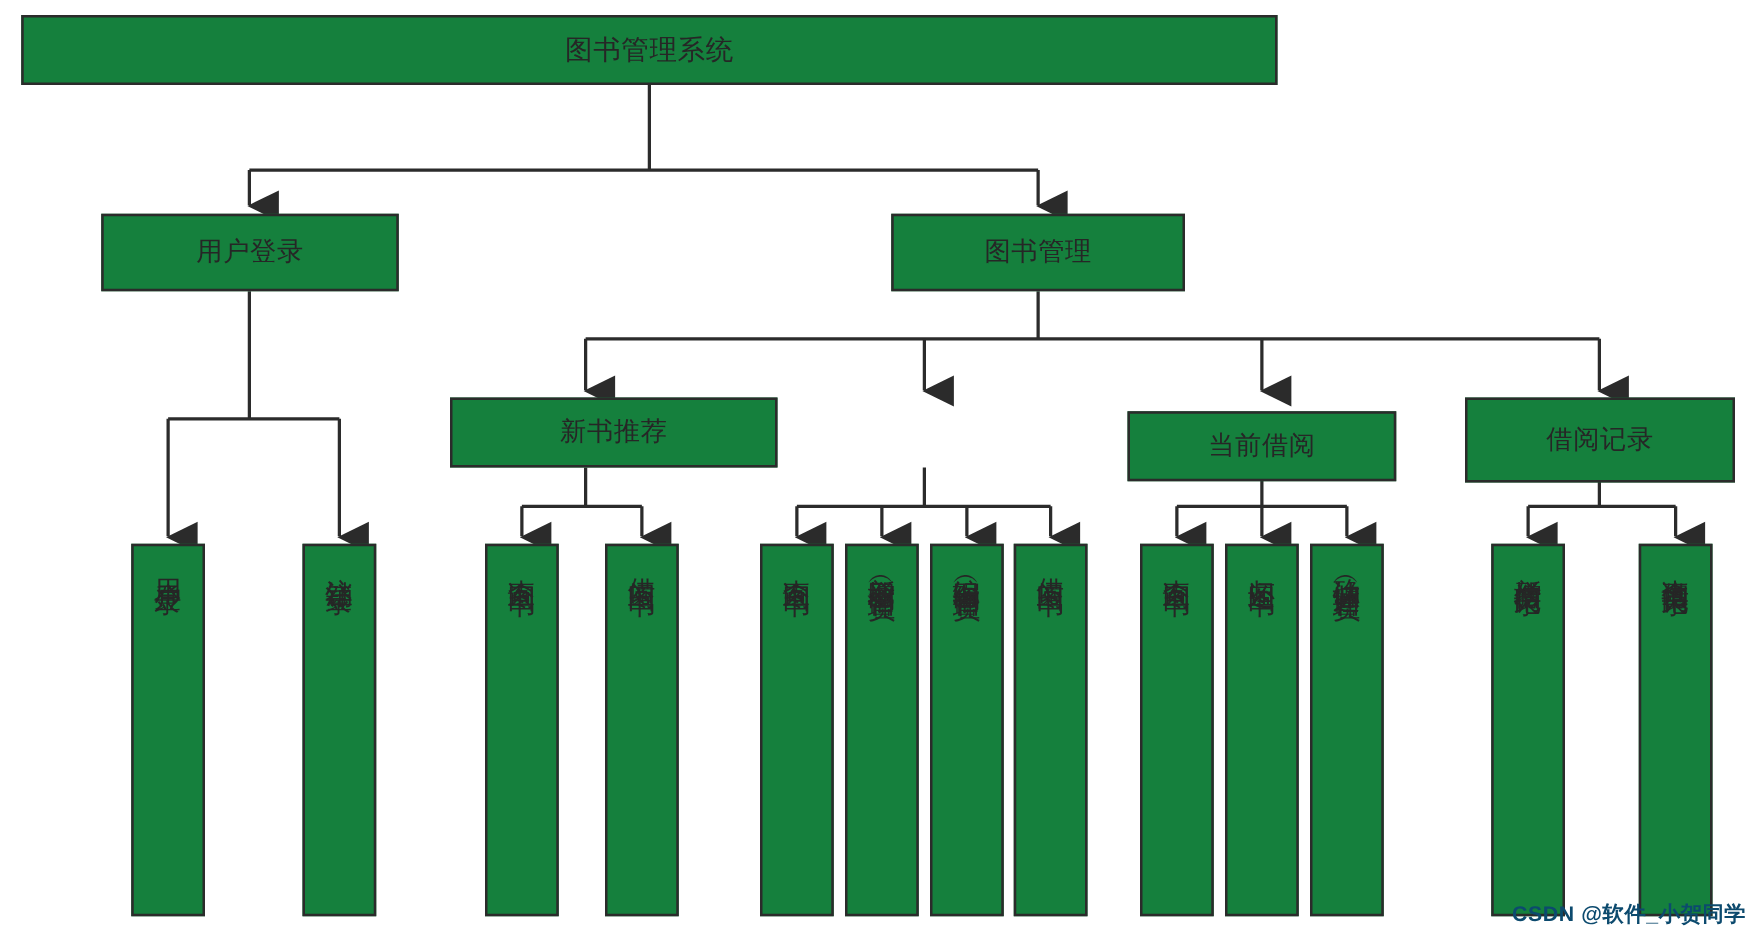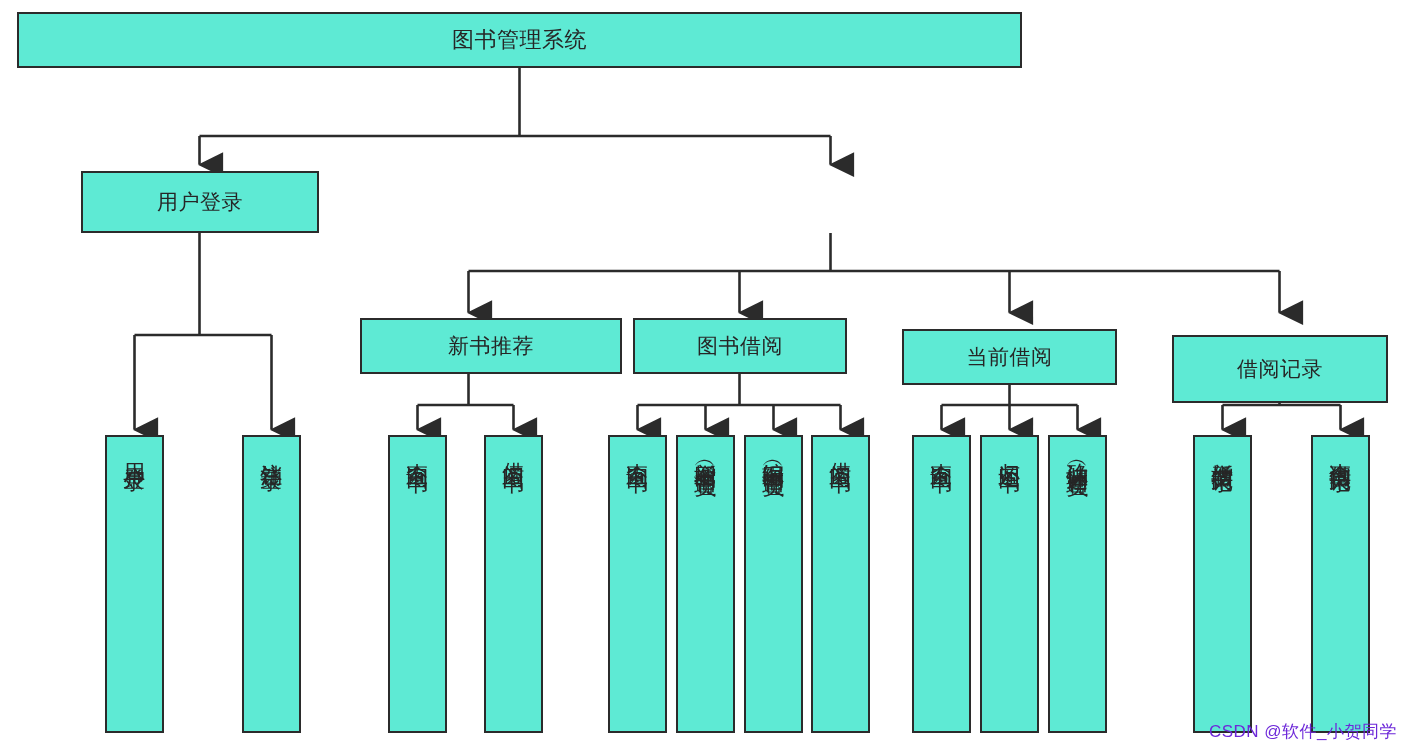--- a/index.html
+++ b/index.html
@@ -22,21 +22,21 @@
     left: 0;
     top: 0;
     width: 1405px;
     height: 747px;
     pointer-events: none;
   }
   .node {
     position: absolute;
     box-sizing: border-box;
     border: 2px solid #2b2b2b;
-    background: #5eead4;
+    background: #15803d;
     display: flex;
     align-items: center;
     justify-content: center;
     color: #1a1a1a;
   }
   .node-label {
     display: block;
     text-align: center;
     line-height: 1.18;
     letter-spacing: 0.5px;
@@ -65,23 +65,24 @@
     white-space: nowrap;
   }
   .node.vert.tall .node-label {
     letter-spacing: 2px;
   }
   .watermark {
     position: absolute;
     right: 8px;
     bottom: 4px;
     font-size: 17px;
-    color: #6d28d9;
+    color: #0c4a6e;
     white-space: nowrap;
     letter-spacing: 0.5px;
+    font-weight: bold;
   }
 </style>
 </head>
 <body>
 
 <div id="canvas">
 
   <svg id="wires" viewBox="0 0 1405 747">
     <defs>
       <marker id="arrow" viewBox="0 0 12 12" refX="5.5" refY="10.5" markerWidth="11" markerHeight="11" orient="auto-start-reverse">
@@ -135,31 +136,31 @@
     </g>
   </svg>
 
   <div class="node horiz root" style="left:17px; top:12px; width:1005px; height:56px;">
     <span class="node-label">图书管理系统</span>
   </div>
 
   <div class="node horiz" style="left:81px; top:171px; width:238px; height:62px;">
     <span class="node-label">用户登录</span>
   </div>
+  <div class="node horiz" style="left:713px; top:171px; width:235px; height:62px;">
+    <span class="node-label">图书管理</span>
+  </div>
 
   <div class="node horiz" style="left:360px; top:318px; width:262px; height:56px;">
     <span class="node-label">新书推荐</span>
   </div>
-  <div class="node horiz" style="left:633px; top:318px; width:214px; height:56px;">
-    <span class="node-label">图书借阅</span>
-  </div>
   <div class="node horiz" style="left:902px; top:329px; width:215px; height:56px;">
     <span class="node-label">当前借阅</span>
   </div>
-  <div class="node horiz" style="left:1172px; top:318px; width:216px; height:68px;margin-top:17px;">
+  <div class="node horiz" style="left:1172px; top:318px; width:216px; height:68px;">
     <span class="node-label">借阅记录</span>
   </div>
 
   <div class="node vert" style="left:105px; top:435px; width:59px; height:298px;">
     <span class="node-label">用户登录</span>
   </div>
   <div class="node vert" style="left:242px; top:435px; width:59px; height:298px;">
     <span class="node-label">注销登录</span>
   </div>
 

